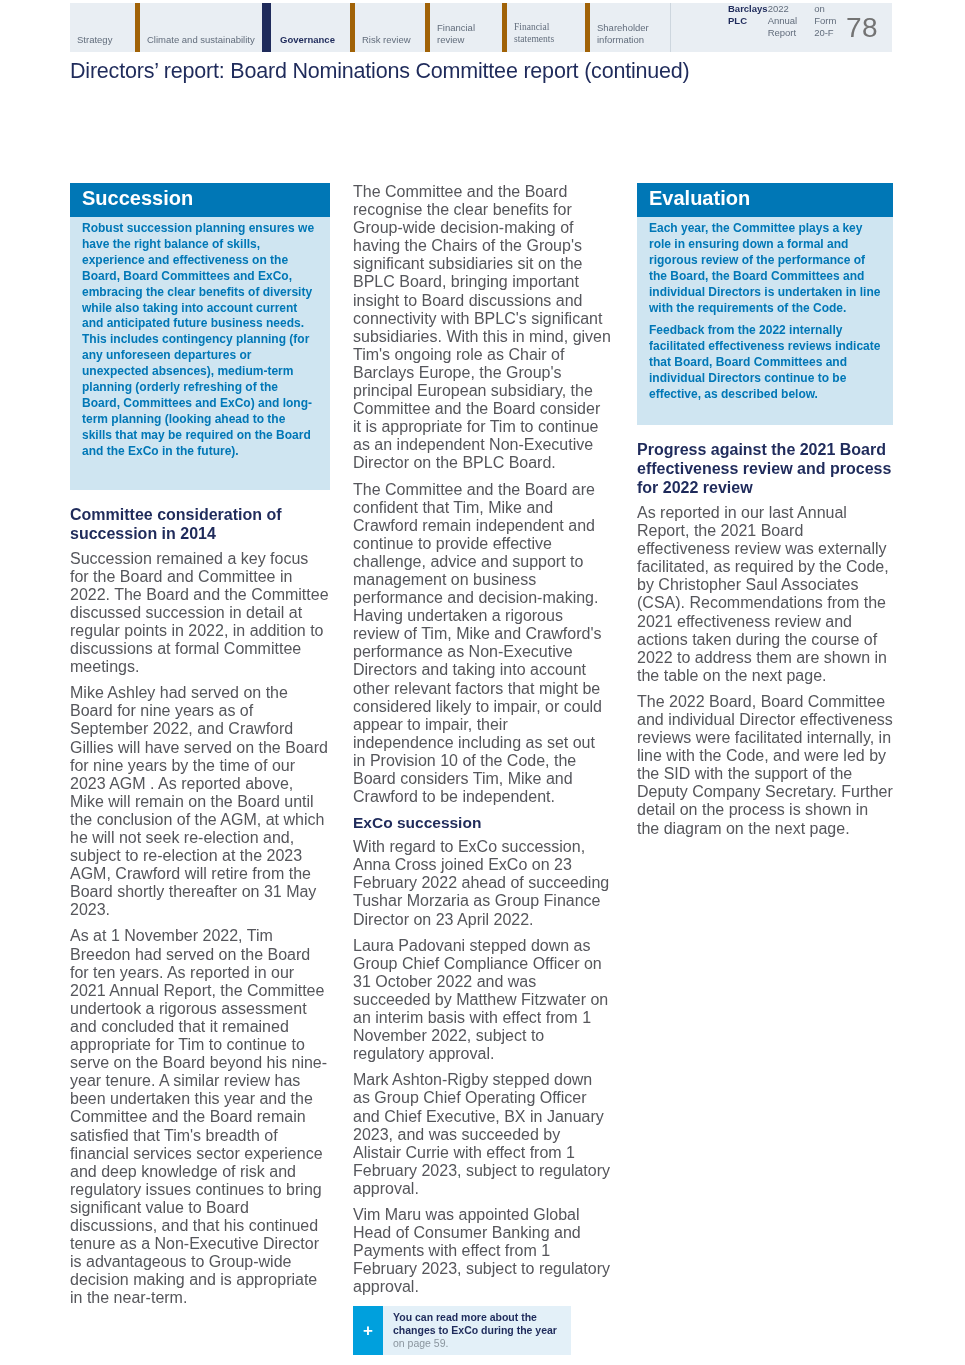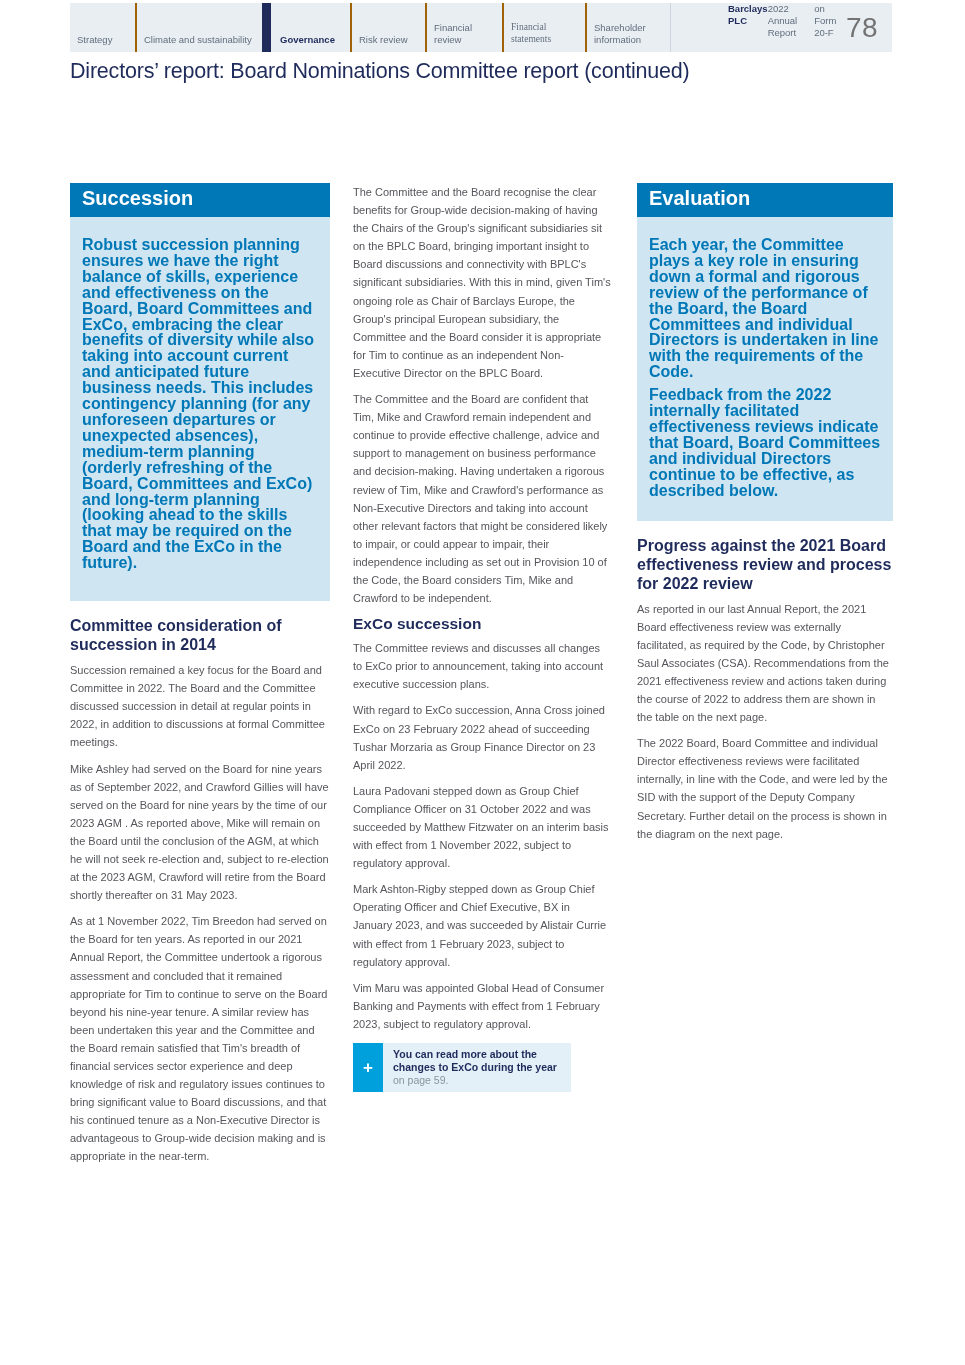--- a/index.html
+++ b/index.html
@@ -17,21 +17,21 @@
     position: absolute; left: 70px; top: 3px;
     width: 822px; height: 49px;
     background: #e9eef3;
     display: flex; align-items: stretch;
   }
   .tab {
     display: flex; align-items: flex-end;
     padding: 0 6px 7px 7px;
     font-size: 9.5px; line-height: 11.5px;
     color: #626d7c;
-    border-left: 2px solid #a16207;
+    border-left: 5px solid #a16207;
   }
   .tab.first { border-left: none; }
   .tab.w-strategy { width: 65px; }
   .tab.w-climate { width: 127px; }
   .tab.w-governance { width: 88px; }
   .tab.w-risk { width: 75px; }
   .tab.w-finreview { width: 77px; }
   .tab.w-finstate { width: 83px; font-family: Liberation Serif, serif; }
   .tab.w-share { width: 85px; }
   .tab.active {
@@ -67,39 +67,39 @@
   .col3 { left: 637px; width: 256px; }
 
   
   .bluebox-head {
     background: #0077b6; color: #ffffff;
     font-size: 20px; font-weight: bold;
     padding: 4px 12px 7px 12px;
   }
   .bluebox-body {
     background: #cfe5f1; color: #0077b6;
-    font-weight: bold; font-size: 16px; line-height: 15.9px;
-    padding: 20px 12px 30px 12px;
+    font-weight: bold; font-size: 12px; line-height: 15.9px;
+    padding: 4px 12px 30px 12px;
   }
   .bluebox-body p + p { margin-top: 7px; }
   .col3 .bluebox-body { padding-bottom: 22px; }
 
   
   h2.sec {
     color: #1f2b5b; font-size: 16px; line-height: 19px;
     font-weight: bold; margin: 15px 0 7px 0;
   }
   h3.sub {
     color: #1f2b5b; font-size: 15.5px; line-height: 18px;
     font-weight: bold; margin: 5px 0 6px 0;
   }
 
   
   .bodytext p {
-    font-size: 11px; line-height: 18.1px; color: #55565b;
+    font-size: 16px; line-height: 18.1px; color: #55565b;
     margin-bottom: 8px;
   }
 
   
   .pageref {
     margin-top: 10px;
     display: flex; align-items: stretch;
     background: #e3f0f8;
     width: 218px; min-height: 37px;
   }
@@ -167,21 +167,20 @@
   </div>
 </section>
 
 <section class="col col2">
   <div class="bodytext">
     <p>The Committee and the Board recognise the clear benefits for Group-wide decision-making of having the Chairs of the Group's significant subsidiaries sit on the BPLC Board, bringing important insight to Board discussions and connectivity with BPLC's significant subsidiaries. With this in mind, given Tim's ongoing role as Chair of Barclays Europe, the Group's principal European subsidiary, the Committee and the Board consider it is appropriate for Tim to continue as an independent Non-Executive Director on the BPLC Board.</p>
     <p>The Committee and the Board are confident that Tim, Mike and Crawford remain independent and continue to provide effective challenge, advice and support to management on business performance and decision-making. Having undertaken a rigorous review of Tim, Mike and Crawford's performance as Non-Executive Directors and taking into account other relevant factors that might be considered likely to impair, or could appear to impair, their independence including as set out in Provision 10 of the Code, the Board considers Tim, Mike and Crawford to be independent.</p>
   </div>
   <h3 class="sub">ExCo succession</h3>
   <div class="bodytext">
-    <p>The Committee reviews and discusses all changes to ExCo prior to announcement, taking into account executive succession plans.</p>
     <p>With regard to ExCo succession, Anna Cross joined ExCo on 23 February 2022 ahead of succeeding Tushar Morzaria as Group Finance Director on 23 April 2022.</p>
     <p>Laura Padovani stepped down as Group Chief Compliance Officer on 31 October 2022 and was succeeded by Matthew Fitzwater on an interim basis with effect from 1 November 2022, subject to regulatory approval.</p>
     <p>Mark Ashton-Rigby stepped down as Group Chief Operating Officer and Chief Executive, BX in January 2023, and was succeeded by Alistair Currie with effect from 1 February 2023, subject to regulatory approval.</p>
     <p>Vim Maru was appointed Global Head of Consumer Banking and Payments with effect from 1 February 2023, subject to regulatory approval.</p>
   </div>
   <div class="pageref">
     <div class="pageref-icon">+</div>
     <div class="pageref-text">
       <span class="strong">You can read more about the changes to ExCo during the year</span><span class="muted"> on page 59.</span>
     </div>

